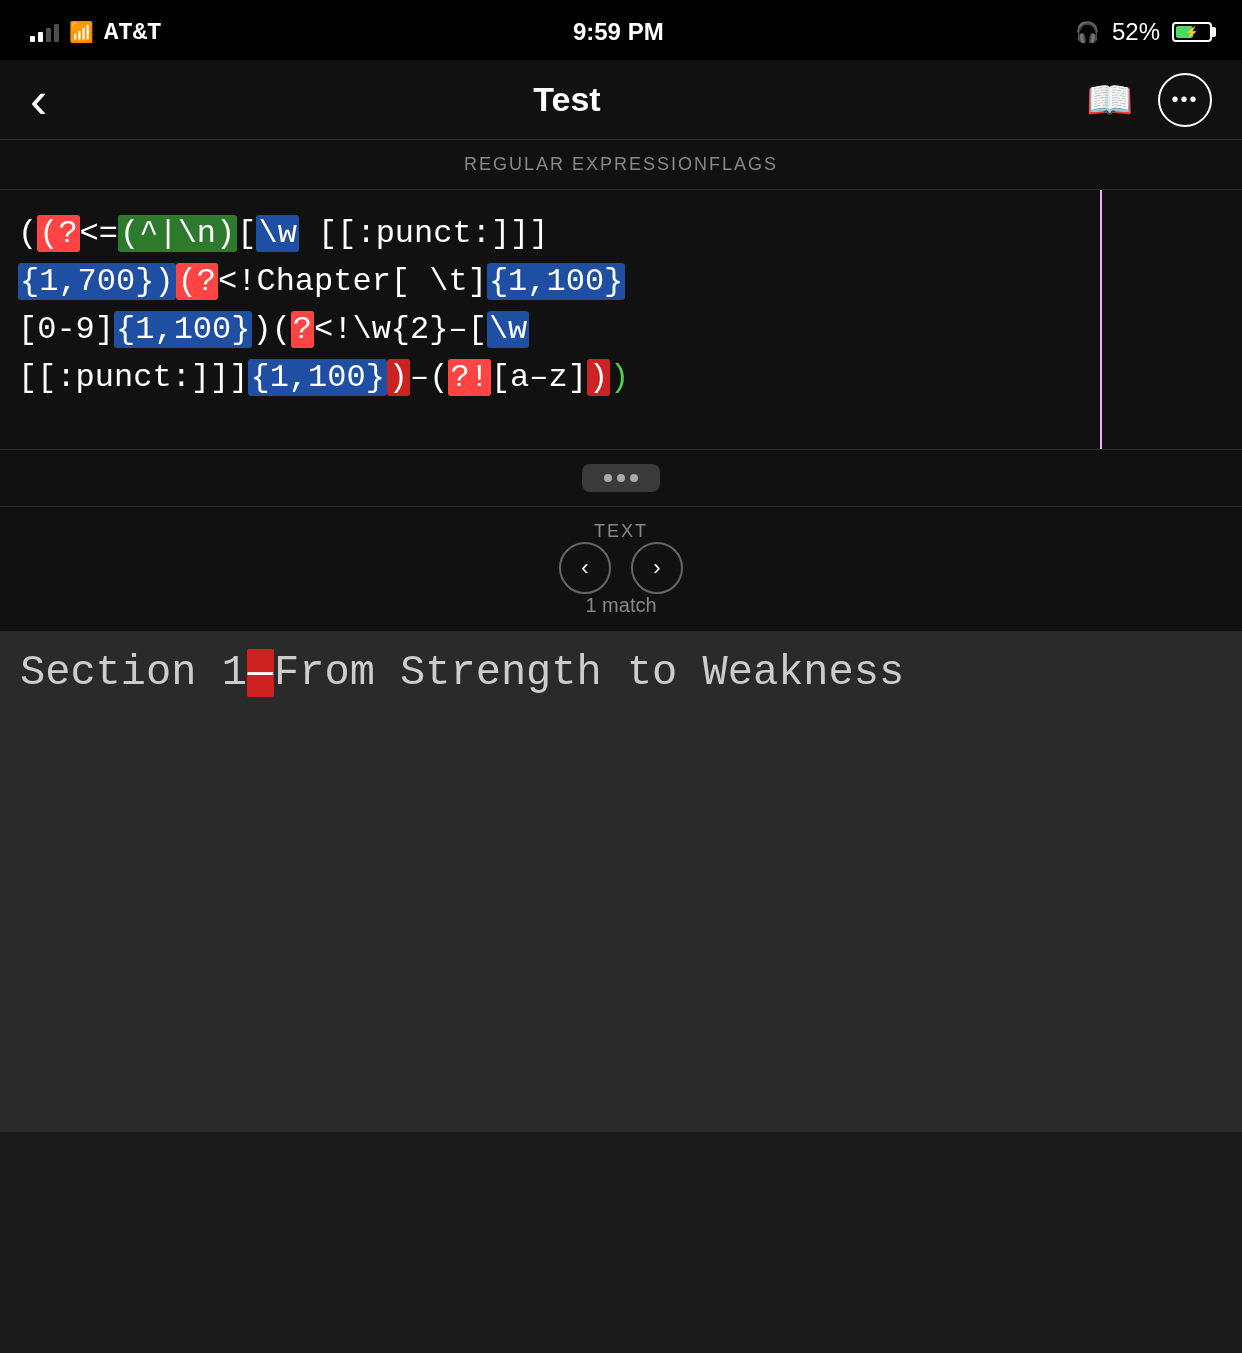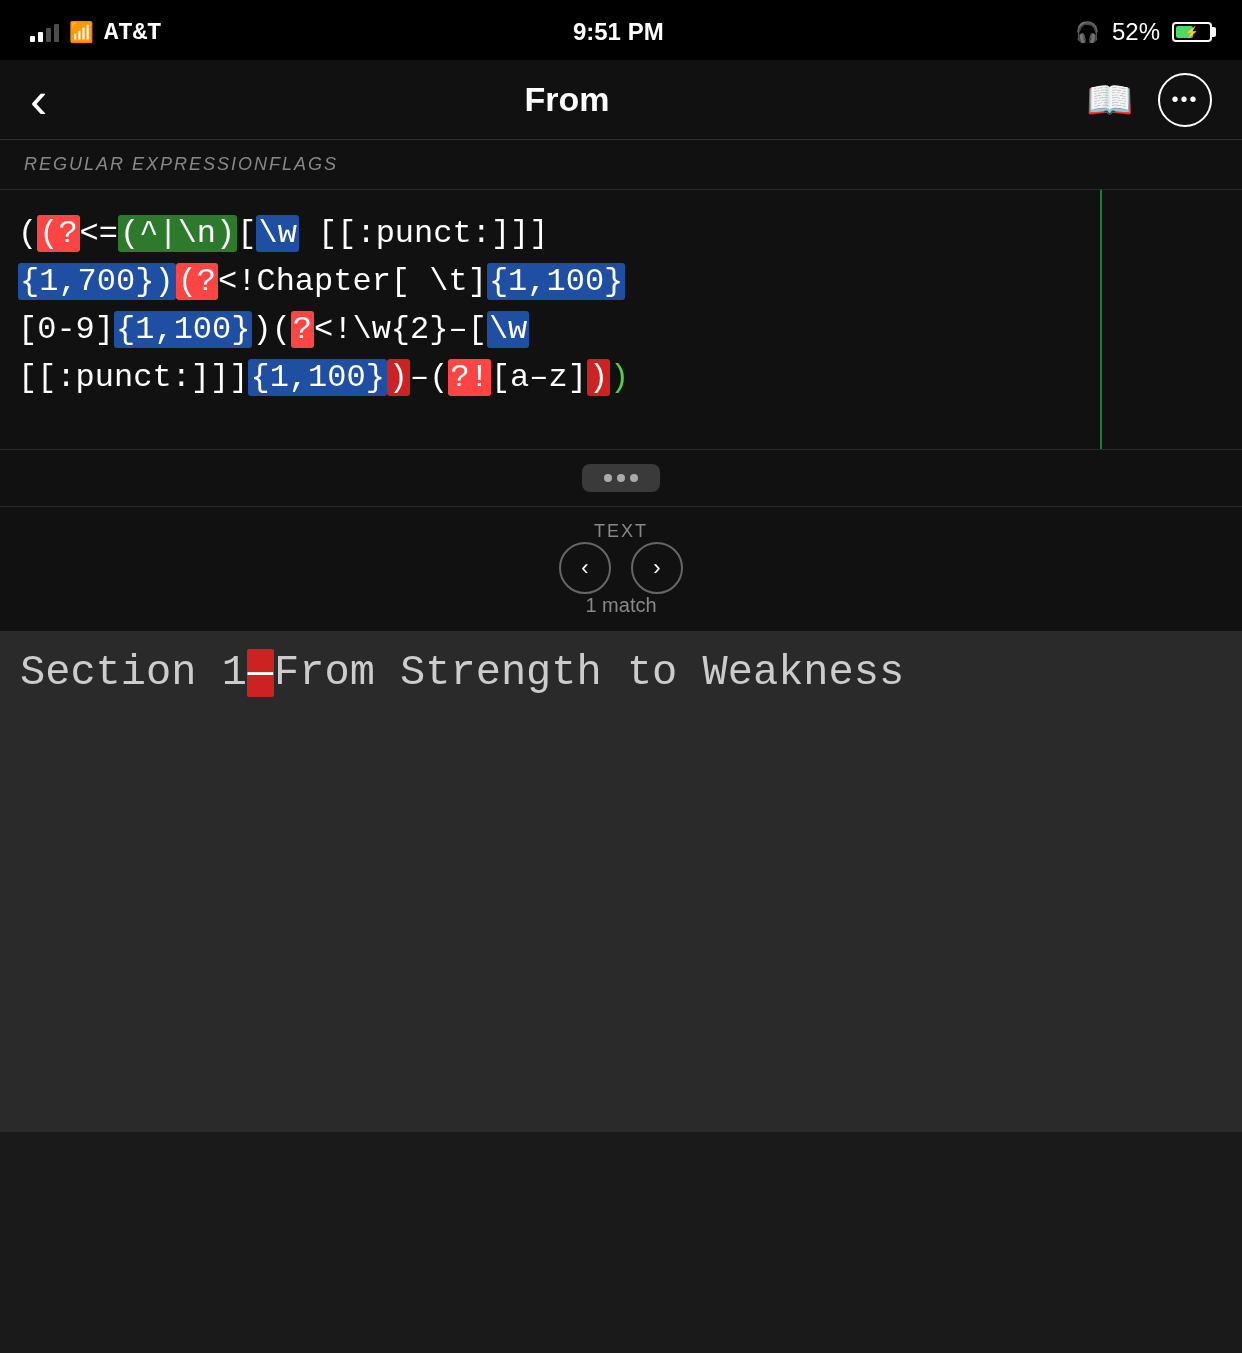--- a/index.html
+++ b/index.html
@@ -142,25 +142,24 @@
     .more-dots {
       font-size: 20px;
       color: #fff;
       letter-spacing: 2px;
     }
 
     
     .section-header {
       display: flex;
       align-items: center;
-      justify-content: flex-start;
+      justify-content: center;
       padding: 14px 24px;
       background: #111;
       border-bottom: 1px solid #2a2a2a;
-      font-style: italic;
     }
     .section-header-label {
       font-size: 18px;
       font-weight: 500;
       color: #888;
       letter-spacing: 2px;
       text-transform: uppercase;
     }
     .flags-label {
       font-size: 18px;
@@ -173,21 +172,21 @@
     .regex-area {
       display: flex;
       background: #111;
       min-height: 260px;
       border-bottom: 1px solid #2a2a2a;
     }
     .regex-input {
       flex: 1;
       padding: 20px 18px;
       background: #111;
-      border-right: 2px solid #15803d;
+      border-right: 2px solid #f0abfc;
       font-family: 'Courier New', Courier, monospace;
       font-size: 32px;
       line-height: 1.5;
       color: #fff;
       overflow: hidden;
     }
     .regex-flags-panel {
       width: 140px;
       background: #111;
     }
@@ -284,36 +283,36 @@
   <div class="status-left">
     <div class="signal-bars">
       <div class="signal-bar"></div>
       <div class="signal-bar"></div>
       <div class="signal-bar"></div>
       <div class="signal-bar"></div>
     </div>
     <span class="wifi-icon">📶</span>
     <span style="font-size:24px;font-family:Liberation Mono, monospace;">AT&amp;T</span>
   </div>
-  <div class="status-center">9:51 PM</div>
+  <div class="status-center">9:59 PM</div>
   <div class="status-right">
     <span class="headphone-icon">🎧</span>
     <span style="font-size:24px;font-weight:400;">52%</span>
     <div class="battery-container">
       <div class="battery-body">
         <div class="battery-fill"></div>
         <span class="battery-bolt">⚡</span>
       </div>
     </div>
   </div>
 </div>
 
 <div class="nav-bar">
   <span class="nav-back" style="font-size:52px; font-weight:300;">‹</span>
-  <span class="nav-title">From</span>
+  <span class="nav-title">Test</span>
   <div class="nav-actions">
     <span style="font-size:38px; color:#fff; cursor:pointer;">📖</span>
     <div class="more-btn">
       <span class="more-dots">•••</span>
     </div>
   </div>
 </div>
 
 <div class="section-header">
   <span class="section-header-label">REGULAR EXPRESSION</span>

